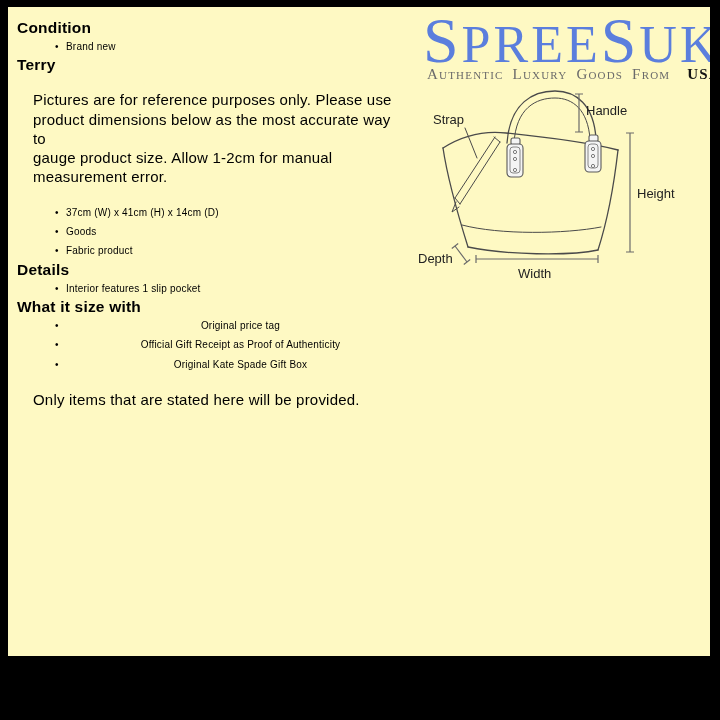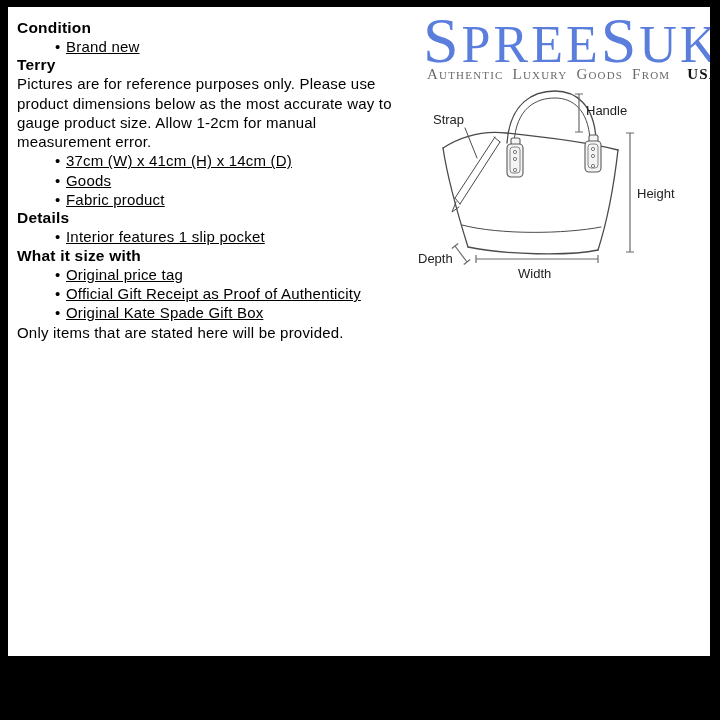--- a/index.html
+++ b/index.html
@@ -1,35 +1,35 @@
 <!DOCTYPE html>
 <html><head>
 <meta charset="utf-8">
 <style>
   html,body{margin:0;padding:0;background:#000;width:720px;height:720px;position:relative;
     font-family:"Liberation Sans","DejaVu Sans",sans-serif;}
-  .page{position:absolute;left:8px;top:7px;width:702px;height:649px;background:#ffffff;overflow:hidden;}
+  .page{position:absolute;left:8px;top:7px;width:702px;height:649px;background:#fef9c3;overflow:hidden;}
 
   
   .left-col{position:absolute;left:9px;top:12px;width:398px;color:#000;}
   .left-col h3{font-size:15.5px;line-height:18px;font-weight:bold;margin:0;letter-spacing:.2px;}
-  .left-col p{font-size:15px;line-height:19.3px;margin:0;letter-spacing:.2px;white-space:pre-line;}
+  .left-col p{font-size:15px;line-height:19.3px;margin:16px;letter-spacing:.2px;white-space:pre-line;}
   .left-col ul{margin:0;padding:0 0 0 49px;list-style:none;}
-  .left-col li{font-size:15px;line-height:19.3px;position:relative;letter-spacing:.2px;text-decoration:underline;}
+  .left-col li{font-size:10px;line-height:19.3px;position:relative;letter-spacing:.2px;}
   .left-col li::before{content:"\2022";position:absolute;left:-11px;}
   .mt-cond-ul{margin-top:26px;}
   .mt-size-h{margin-top:28px;}
   .mt-size-p{margin-top:22px;}
   .mt-size-ul{margin-top:16.5px;}
   .mt-mat-h{margin-top:43.7px;}
   .mt-mat-ul{margin-top:23px;}
   .mt-det-h{margin-top:42px;}
   .mt-det-ul{margin-top:17px;}
   .mt-inc-h{margin-top:25px;}
-  .mt-inc-ul{margin-top:25px;}
+  .mt-inc-ul{margin-top:25px;text-align:center;}
   .mt-foot{margin-top:19px;}
 
   
   .logo{position:absolute;left:415px;top:2px;line-height:1;white-space:nowrap;
     font-family:"Liberation Serif","DejaVu Serif",serif;color:#5b7edd;letter-spacing:3px;}
   .logo .big{font-size:64px;}
   .logo .small{font-size:52px;}
   .tagline{position:absolute;left:419px;top:59px;line-height:17px;white-space:nowrap;
     font-family:"Liberation Serif","DejaVu Serif",serif;font-variant:small-caps;
     font-size:15px;letter-spacing:1.2px;word-spacing:4px;color:#6a6a6a;}

